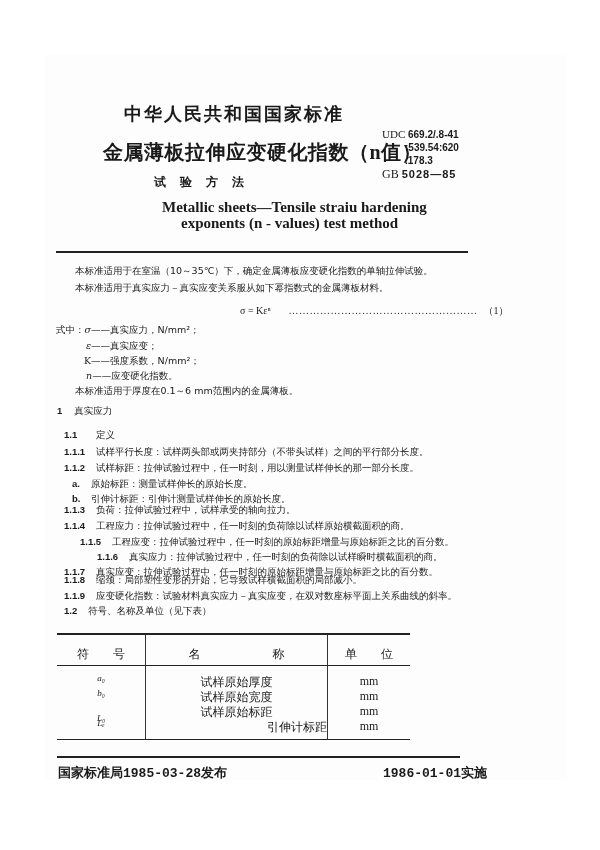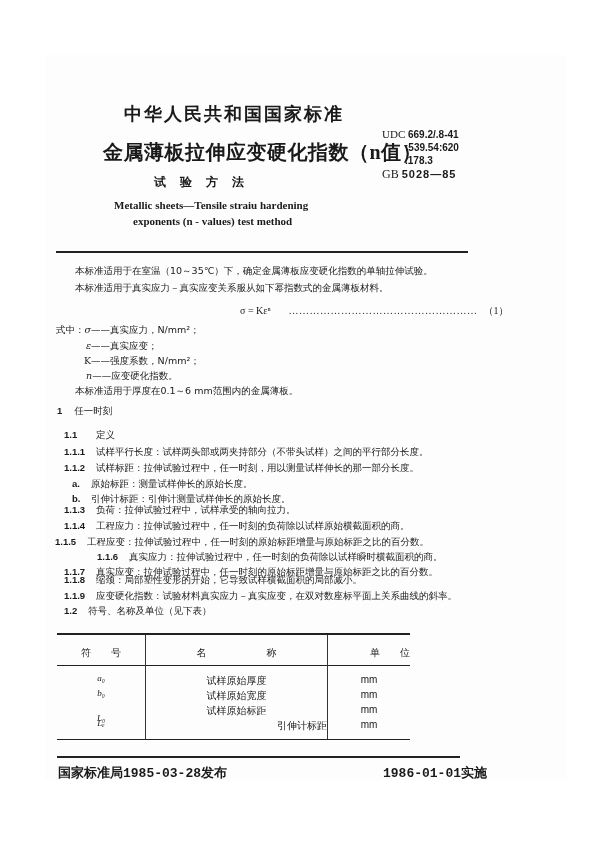--- a/index.html
+++ b/index.html
@@ -5,42 +5,42 @@
   html, body { margin:0; padding:0; background:#ffffff; }
   body { width:600px; height:850px; position:relative; overflow:hidden;
          font-family:"DejaVu Serif", serif; color:#1a1a1a; }
   .page { position:absolute; left:45px; top:55px; width:522px; height:725px; background:#fdfdfd; }
   .abs { position:absolute; white-space:nowrap; }
   .serif { font-family:"DejaVu Serif", serif; }
 
   .std-org { left:124px; top:102px; font-size:18px; letter-spacing:2px; font-weight:bold; font-family:"DejaVu Sans", sans-serif; }
   .title-zh { left:103px; top:139px; font-size:20px; font-weight:bold; font-family:Liberation Serif, serif; letter-spacing:0.5px; }
   .subtitle-zh { left:154px; top:174px; font-size:12px; font-weight:bold; font-family:"DejaVu Sans", sans-serif; letter-spacing:14px; }
-  .title-en { font-size:11px; font-weight:bold; font-family:"Liberation Serif", serif; }
+  .title-en { font-size:15px; font-weight:bold; font-family:"Liberation Serif", serif;margin-left:48px; }
   .title-en1 { left:114px; top:199px; }
   .title-en2 { left:133px; top:215px; }
 
   .udc { left:382px; top:128px; font-size:11px; font-family:"Liberation Serif", serif; line-height:13px; }
   .udc .num { font-family:"Liberation Sans", sans-serif; font-weight:bold; font-size:10px; }
   .gb { left:382px; top:167px; font-size:12px; font-family:"Liberation Serif", serif; }
   .gb .num { font-family:"Liberation Sans", sans-serif; font-weight:bold; font-size:11px; letter-spacing:1px; }
 
   .rule { position:absolute; left:56px; width:412px; height:2px; background:#222; }
   .rule-top { top:251px; }
   .rule-bottom { top:756px; }
 
   .body-text { font-size:9.5px; font-family:"DejaVu Sans", sans-serif; }
   .formula { left:240px; top:304px; font-size:10px; font-family:"Liberation Serif", serif; }
   .formula .dots { letter-spacing:0.5px; margin-left:18px; }
 
   .num-label { font-family:"Liberation Sans", sans-serif; font-weight:bold; display:inline-block; }
   .tbl-wrap { position:absolute; left:57px; top:633px; width:353px; height:107px; }
   .tbl-line { position:absolute; left:0; width:353px; background:#222; }
   .tbl-vline { position:absolute; top:2px; width:1px; height:104px; background:#333; }
-  .tbl-cell { position:absolute; font-size:10px; font-family:Liberation Sans, sans-serif; text-align:center; white-space:nowrap; }
+  .tbl-cell { position:absolute; font-size:12px; font-family:Liberation Serif, serif; text-align:center; white-space:nowrap; }
   .sym-i { font-family:"Liberation Serif", serif; font-style:italic; font-size:9px; }
 
   .footer { font-size:13px; font-weight:bold; font-family:Liberation Mono, monospace; }
 </style>
 </head>
 <body>
 
 <div class="page"></div>
 
 <div class="abs std-org">中华人民共和国国家标准</div>
@@ -74,47 +74,47 @@
 </div>
 <div class="abs body-text" style="left:84px; top:355px;">
   <span class="serif">K</span><span>——强度系数，N/mm²；</span>
 </div>
 <div class="abs body-text" style="left:86px; top:370px;">
   <span class="serif" style="font-style:italic">n</span><span>——应变硬化指数。</span>
 </div>
 <div class="abs body-text" style="left:75px; top:385px;">本标准适用于厚度在0.1～6 mm范围内的金属薄板。</div>
 
 <div class="abs body-text" style="left:57px; top:405px;">
-  <span class="num-label">1</span><span style="margin-left:12px">任一时刻</span>
+  <span class="num-label">1</span><span style="margin-left:12px">真实应力</span>
 </div>
 
 <div class="abs body-text" style="left:64px; top:429px;"><span class="num-label" style="width:32px">1.1</span><span>定义</span></div>
 <div class="abs body-text" style="left:64px; top:446px;"><span class="num-label" style="width:32px">1.1.1</span><span>试样平行长度：试样两头部或两夹持部分（不带头试样）之间的平行部分长度。</span></div>
 <div class="abs body-text" style="left:64px; top:462px;"><span class="num-label" style="width:32px">1.1.2</span><span>试样标距：拉伸试验过程中，任一时刻，用以测量试样伸长的那一部分长度。</span></div>
 <div class="abs body-text" style="left:72px; top:478px;"><span class="num-label" style="width:19px">a.</span><span>原始标距：测量试样伸长的原始长度。</span></div>
 <div class="abs body-text" style="left:72px; top:493px;"><span class="num-label" style="width:19px">b.</span><span>引伸计标距：引伸计测量试样伸长的原始长度。</span></div>
 <div class="abs body-text" style="left:64px; top:504px;"><span class="num-label" style="width:32px">1.1.3</span><span>负荷：拉伸试验过程中，试样承受的轴向拉力。</span></div>
 <div class="abs body-text" style="left:64px; top:520px;"><span class="num-label" style="width:32px">1.1.4</span><span>工程应力：拉伸试验过程中，任一时刻的负荷除以试样原始横截面积的商。</span></div>
-<div class="abs body-text" style="left:55px; top:536px;"><span class="num-label" style="width:32px">1.1.5</span><span>工程应变：拉伸试验过程中，任一时刻的原始标距增量与原始标距之比的百分数。</span></div>
+<div class="abs body-text" style="left:80px; top:536px;"><span class="num-label" style="width:32px">1.1.5</span><span>工程应变：拉伸试验过程中，任一时刻的原始标距增量与原始标距之比的百分数。</span></div>
 <div class="abs body-text" style="left:64px; top:551px;margin-left:33px;"><span class="num-label" style="width:32px">1.1.6</span><span>真实应力：拉伸试验过程中，任一时刻的负荷除以试样瞬时横截面积的商。</span></div>
 <div class="abs body-text" style="left:64px; top:566px;"><span class="num-label" style="width:32px">1.1.7</span><span>真实应变：拉伸试验过程中，任一时刻的原始标距增量与原始标距之比的百分数。</span></div>
 <div class="abs body-text" style="left:64px; top:574px;"><span class="num-label" style="width:32px">1.1.8</span><span>缩颈：局部塑性变形的开始，它导致试样横截面积的局部减小。</span></div>
 <div class="abs body-text" style="left:64px; top:590px;"><span class="num-label" style="width:32px">1.1.9</span><span>应变硬化指数：试验材料真实应力－真实应变，在双对数座标平面上关系曲线的斜率。</span></div>
 <div class="abs body-text" style="left:64px; top:605px;"><span class="num-label" style="width:24px">1.2</span><span>符号、名称及单位（见下表）</span></div>
 
 <div class="tbl-wrap">
   <div class="tbl-line" style="top:0; height:2px;"></div>
   <div class="tbl-line" style="top:32px; height:1px;"></div>
   <div class="tbl-line" style="top:106px; height:1px;"></div>
   <div class="tbl-vline" style="left:88px;"></div>
   <div class="tbl-vline" style="left:270px;"></div>
 
   <div class="tbl-cell" style="left:0; width:88px; top:13px;">符　　号</div>
   <div class="tbl-cell" style="left:89px; width:181px; top:13px;">名　　　　　　称</div>
-  <div class="tbl-cell" style="left:271px; width:82px; top:13px;text-align:right;">单　　位</div>
+  <div class="tbl-cell" style="left:271px; width:82px; top:13px;">单　　位</div>
 
   <div>
     <div class="tbl-cell sym-i" style="left:0; width:88px; top:40px;">a₀</div>
     <div class="tbl-cell" style="left:89px; width:181px; top:41px;">试样原始厚度</div>
     <div class="tbl-cell" style="left:271px; width:82px; top:41px;">mm</div>
   </div>
   <div>
     <div class="tbl-cell sym-i" style="left:0; width:88px; top:55px;">b₀</div>
     <div class="tbl-cell" style="left:89px; width:181px; top:56px;">试样原始宽度</div>
     <div class="tbl-cell" style="left:271px; width:82px; top:56px;">mm</div>

